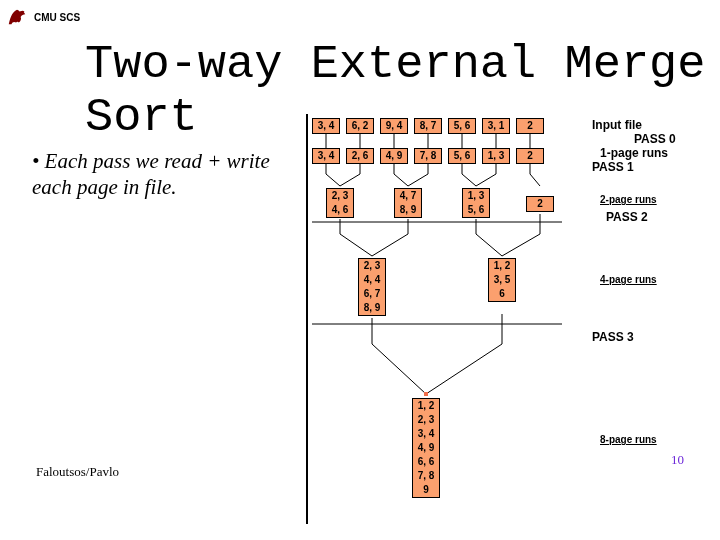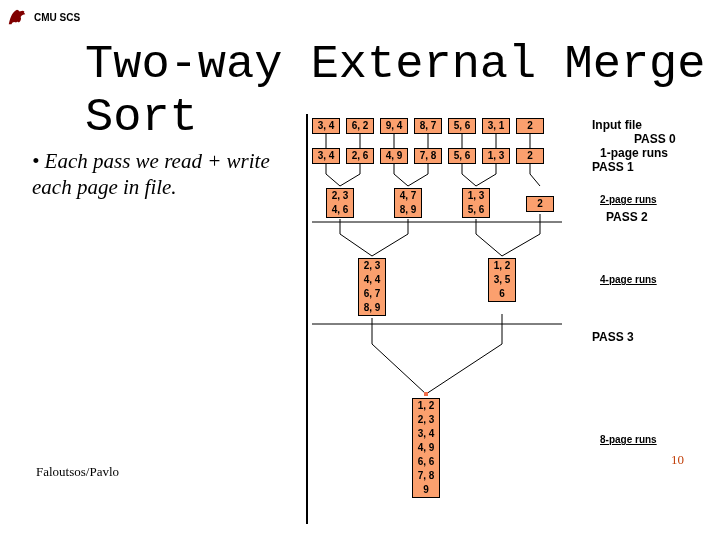--- a/index.html
+++ b/index.html
@@ -110,21 +110,21 @@
     left: 36px;
     font-family: Georgia, 'Times New Roman', serif;
     font-size: 13px;
   }
   .pagenum {
     position: absolute;
     bottom: 12px;
     right: 36px;
     font-family: Georgia, 'Times New Roman', serif;
     font-size: 13px;
-    color: #c2410c;
+    color: #6d28d9;
   }
   .vsep {
     position: absolute;
     width: 0;
     border-left: 2px solid #000;
   }
   .tiny-tick {
     position: absolute;
     width: 4px;
     height: 4px;

